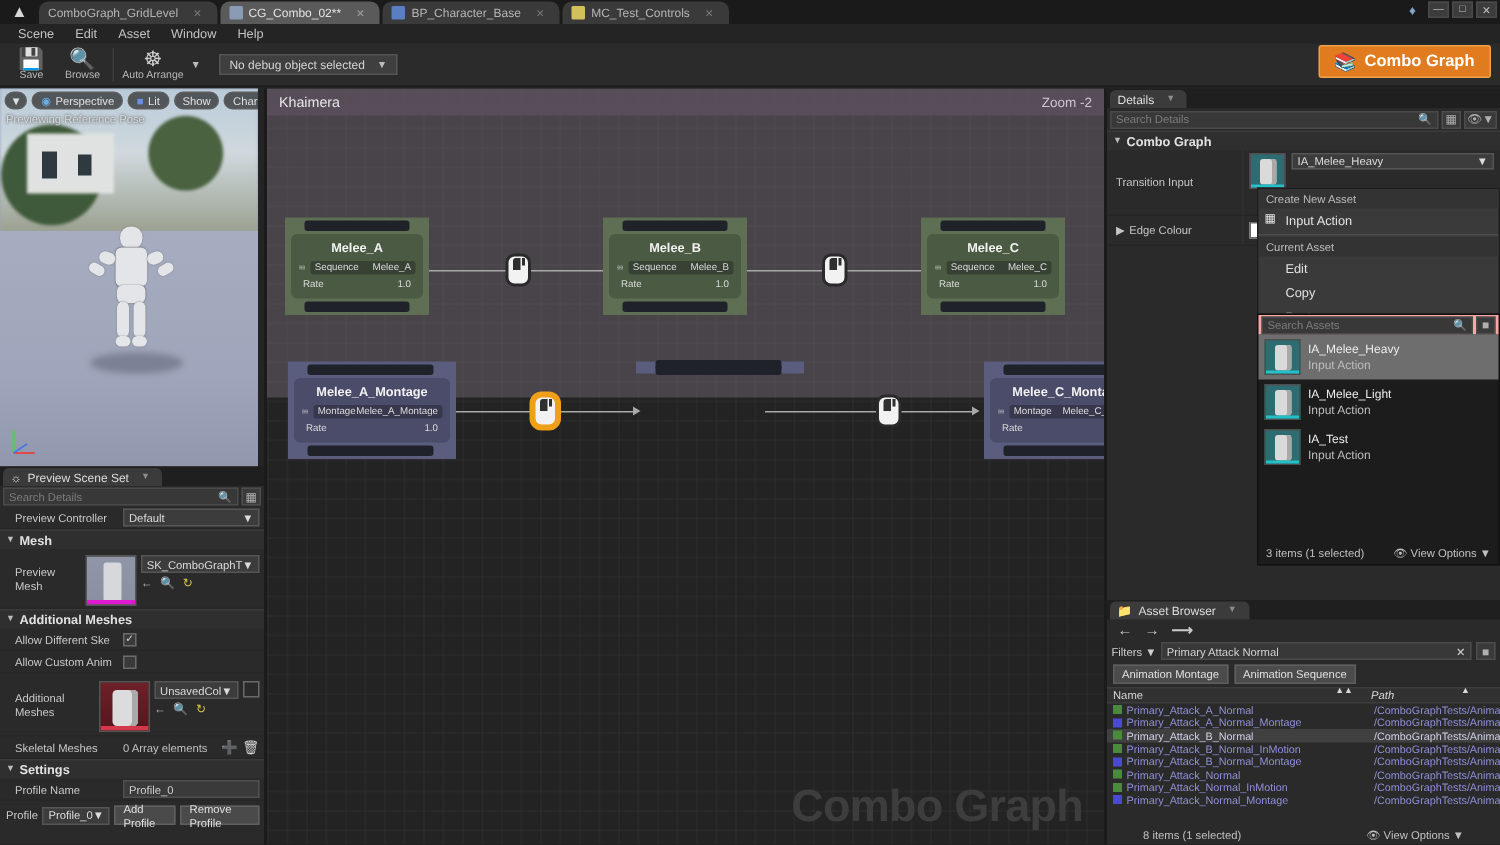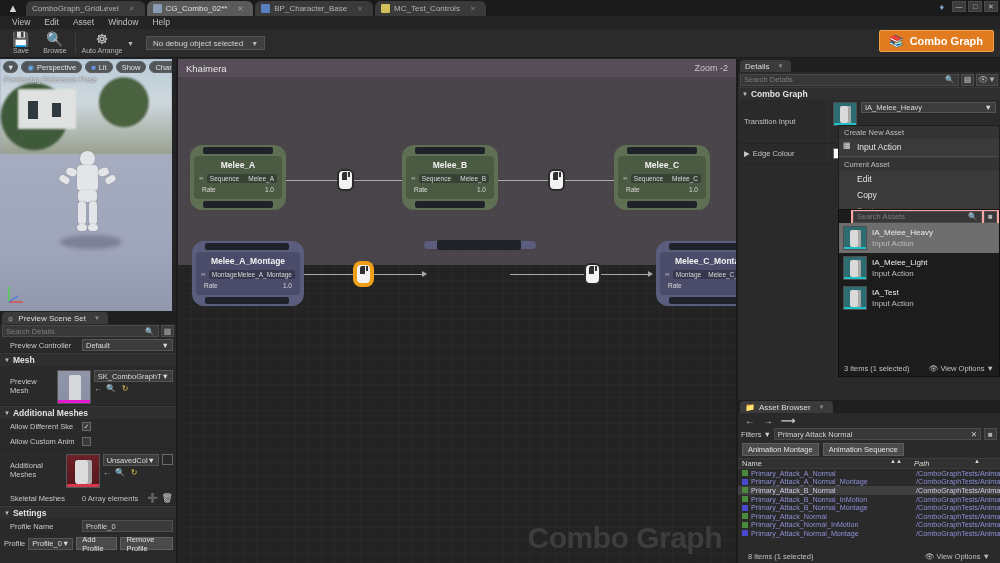--- a/index.html
+++ b/index.html
@@ -147,21 +147,21 @@
            background-size:13px 13px; overflow:hidden;}
   .graph-sel { position:absolute; left:0; top:0; width:558px; height:206px; background:#6a5f6b; opacity:.55;}
   .graph-title { position:absolute; left:0; top:0; width:558px; height:18px; background:rgba(92,80,93,.75);
                  display:flex; align-items:center; justify-content:space-between; padding:0 8px;
                  font-size:9.5px; color:#e7e7e7; }
   .zoomlbl { font-size:9px; color:#cdc6cd;}
   .watermark { position:absolute; right:14px; bottom:8px; font-size:30px; font-weight:bold; color:#3d3d3d;
                letter-spacing:-0.5px; }
 
   .node { position:absolute; width:96px; }
-  .node .frame { border-radius:12px; padding:4px; position:relative; }
+  .node .frame { border-radius:0; padding:4px; position:relative; }
   .node.green .frame { background:#5e6f54; }
   .node.purple .frame { background:#5b5d7e; }
   .node .capt, .node .capb { position:absolute; left:13px; width:70px; height:7px; background:#20222a; border-radius:2px;}
   .node .capt { top:2px; } .node .capb { bottom:2px; }
   .node .inner { border-radius:4px; padding:4px 5px 5px; margin:7px 0;}
   .node.green .inner { background:#4b5b43; }
   .node.purple .inner { background:#4a4c69; }
   .node .ntitle { text-align:center; font-size:8.5px; font-weight:bold; color:#f2f2f2; margin-bottom:4px;}
   .nrow { display:flex; align-items:center; gap:3px; font-size:6.5px; color:#dadada; margin-top:2px;}
   .nrow .pin { font-size:6px; color:#cfcfcf; }
@@ -193,21 +193,21 @@
   .ctxmenu { position:absolute; left:100px; top:66px; width:162px; background:#3a3a3a;
              border:1px solid #1e1e1e; z-index:40; }
   .ctxsec { font-size:7.5px; color:#bdbdbd; padding:2px 5px; background:#333; }
   .ctxitem { font-size:8.5px; color:#e2e2e2; padding:3px 5px 3px 18px; position:relative;}
   .ctxitem.disabled { color:#808080; }
   .ctxitem .ii { position:absolute; left:4px; top:2px; font-size:8px;}
   .ctxdiv { height:1px; background:#4c4c4c; margin:1px 0;}
 
   .picker { position:absolute; left:100px; top:150px; width:162px; height:168px; background:#1c1c1c;
             border:1px solid #111; z-index:41; display:flex; flex-direction:column;}
-  .picker .psearch { display:flex; align-items:center; gap:2px; height:13px; padding:1px 2px; background:#fca5a5;margin-left:12px;}
+  .picker .psearch { display:flex; align-items:center; gap:2px; height:13px; padding:1px 2px; background:#fca5a5;}
   .pitem { display:flex; align-items:center; gap:5px; height:30px; padding:0 4px;}
   .pitem.sel { background:#6e6e6e;}
   .pthumb { width:24px; height:24px; background:#2d6d72; border:1px solid #4e4e4e; position:relative; flex:0 0 auto;}
   .pthumb .cy { position:absolute; left:6px; top:3px; width:11px; height:17px; background:#dadada;
                 border-radius:2px; box-shadow:inset -3px 0 0 #a8a8a8;}
   .pthumb::after { content:""; position:absolute; left:0; bottom:0; width:100%; height:2px; background:#24c0c8;}
   .pname { font-size:8px; color:#ececec; line-height:11px;}
   .psub { font-size:8px; color:#bdbdbd; line-height:11px;}
   .pfoot { margin-top:auto; display:flex; align-items:center; justify-content:space-between;
            font-size:7.5px; color:#c0c0c0; padding:3px 5px; }
@@ -225,21 +225,21 @@
   .colhdr .cn { width:172px; padding-left:4px; position:relative;}
   .colhdr .cp { flex:1; padding-left:4px; position:relative;font-style:italic;}
   .brow { display:flex; height:8.6px; align-items:center; font-size:7.2px;}
   .brow.sel { background:#404040;}
   .bdot { width:6px; height:6px; margin:0 3px 0 4px; flex:0 0 auto;}
   .bname { width:165px; color:#8f8fd8; white-space:nowrap; overflow:hidden;}
   .brow.sel .bname { color:#cfcfea; }
   .bpath { flex:1; color:#8f8fd8; white-space:nowrap; overflow:hidden;}
   .brow.sel .bpath { color:#cfcfea; }
   .bfoot { position:absolute; left:0; bottom:2px; width:262px; display:flex; align-items:center;
-           justify-content:space-between; padding:0 10px; font-size:7.5px; color:#c0c0c0;}
+           justify-content:space-between; padding:0 24px; font-size:7.5px; color:#c0c0c0;}
 
   .vdiv { position:absolute; top:0; width:2px; height:504px; background:#1b1b1b;}
 </style>
 </head>
 <body>
 
 <div class="app">
 
   <div class="titlebar">
     <div class="ue-logo">▲</div>
@@ -264,21 +264,21 @@
     </div>
     <div class="winbtns">
       <span class="netglyph">♦</span>
       <div class="winbtn">—</div>
       <div class="winbtn">□</div>
       <div class="winbtn">✕</div>
     </div>
   </div>
 
   <div class="menubar">
-    <div class="menuitem">View</div>
+    <div class="menuitem">Scene</div>
     <div class="menuitem">Edit</div>
     <div class="menuitem">Asset</div>
     <div class="menuitem">Window</div>
     <div class="menuitem">Help</div>
   </div>
 
   <div class="toolbar">
     <div class="tbtn">
       <span class="glyph">💾</span>
       <span class="lbl">Save</span>

